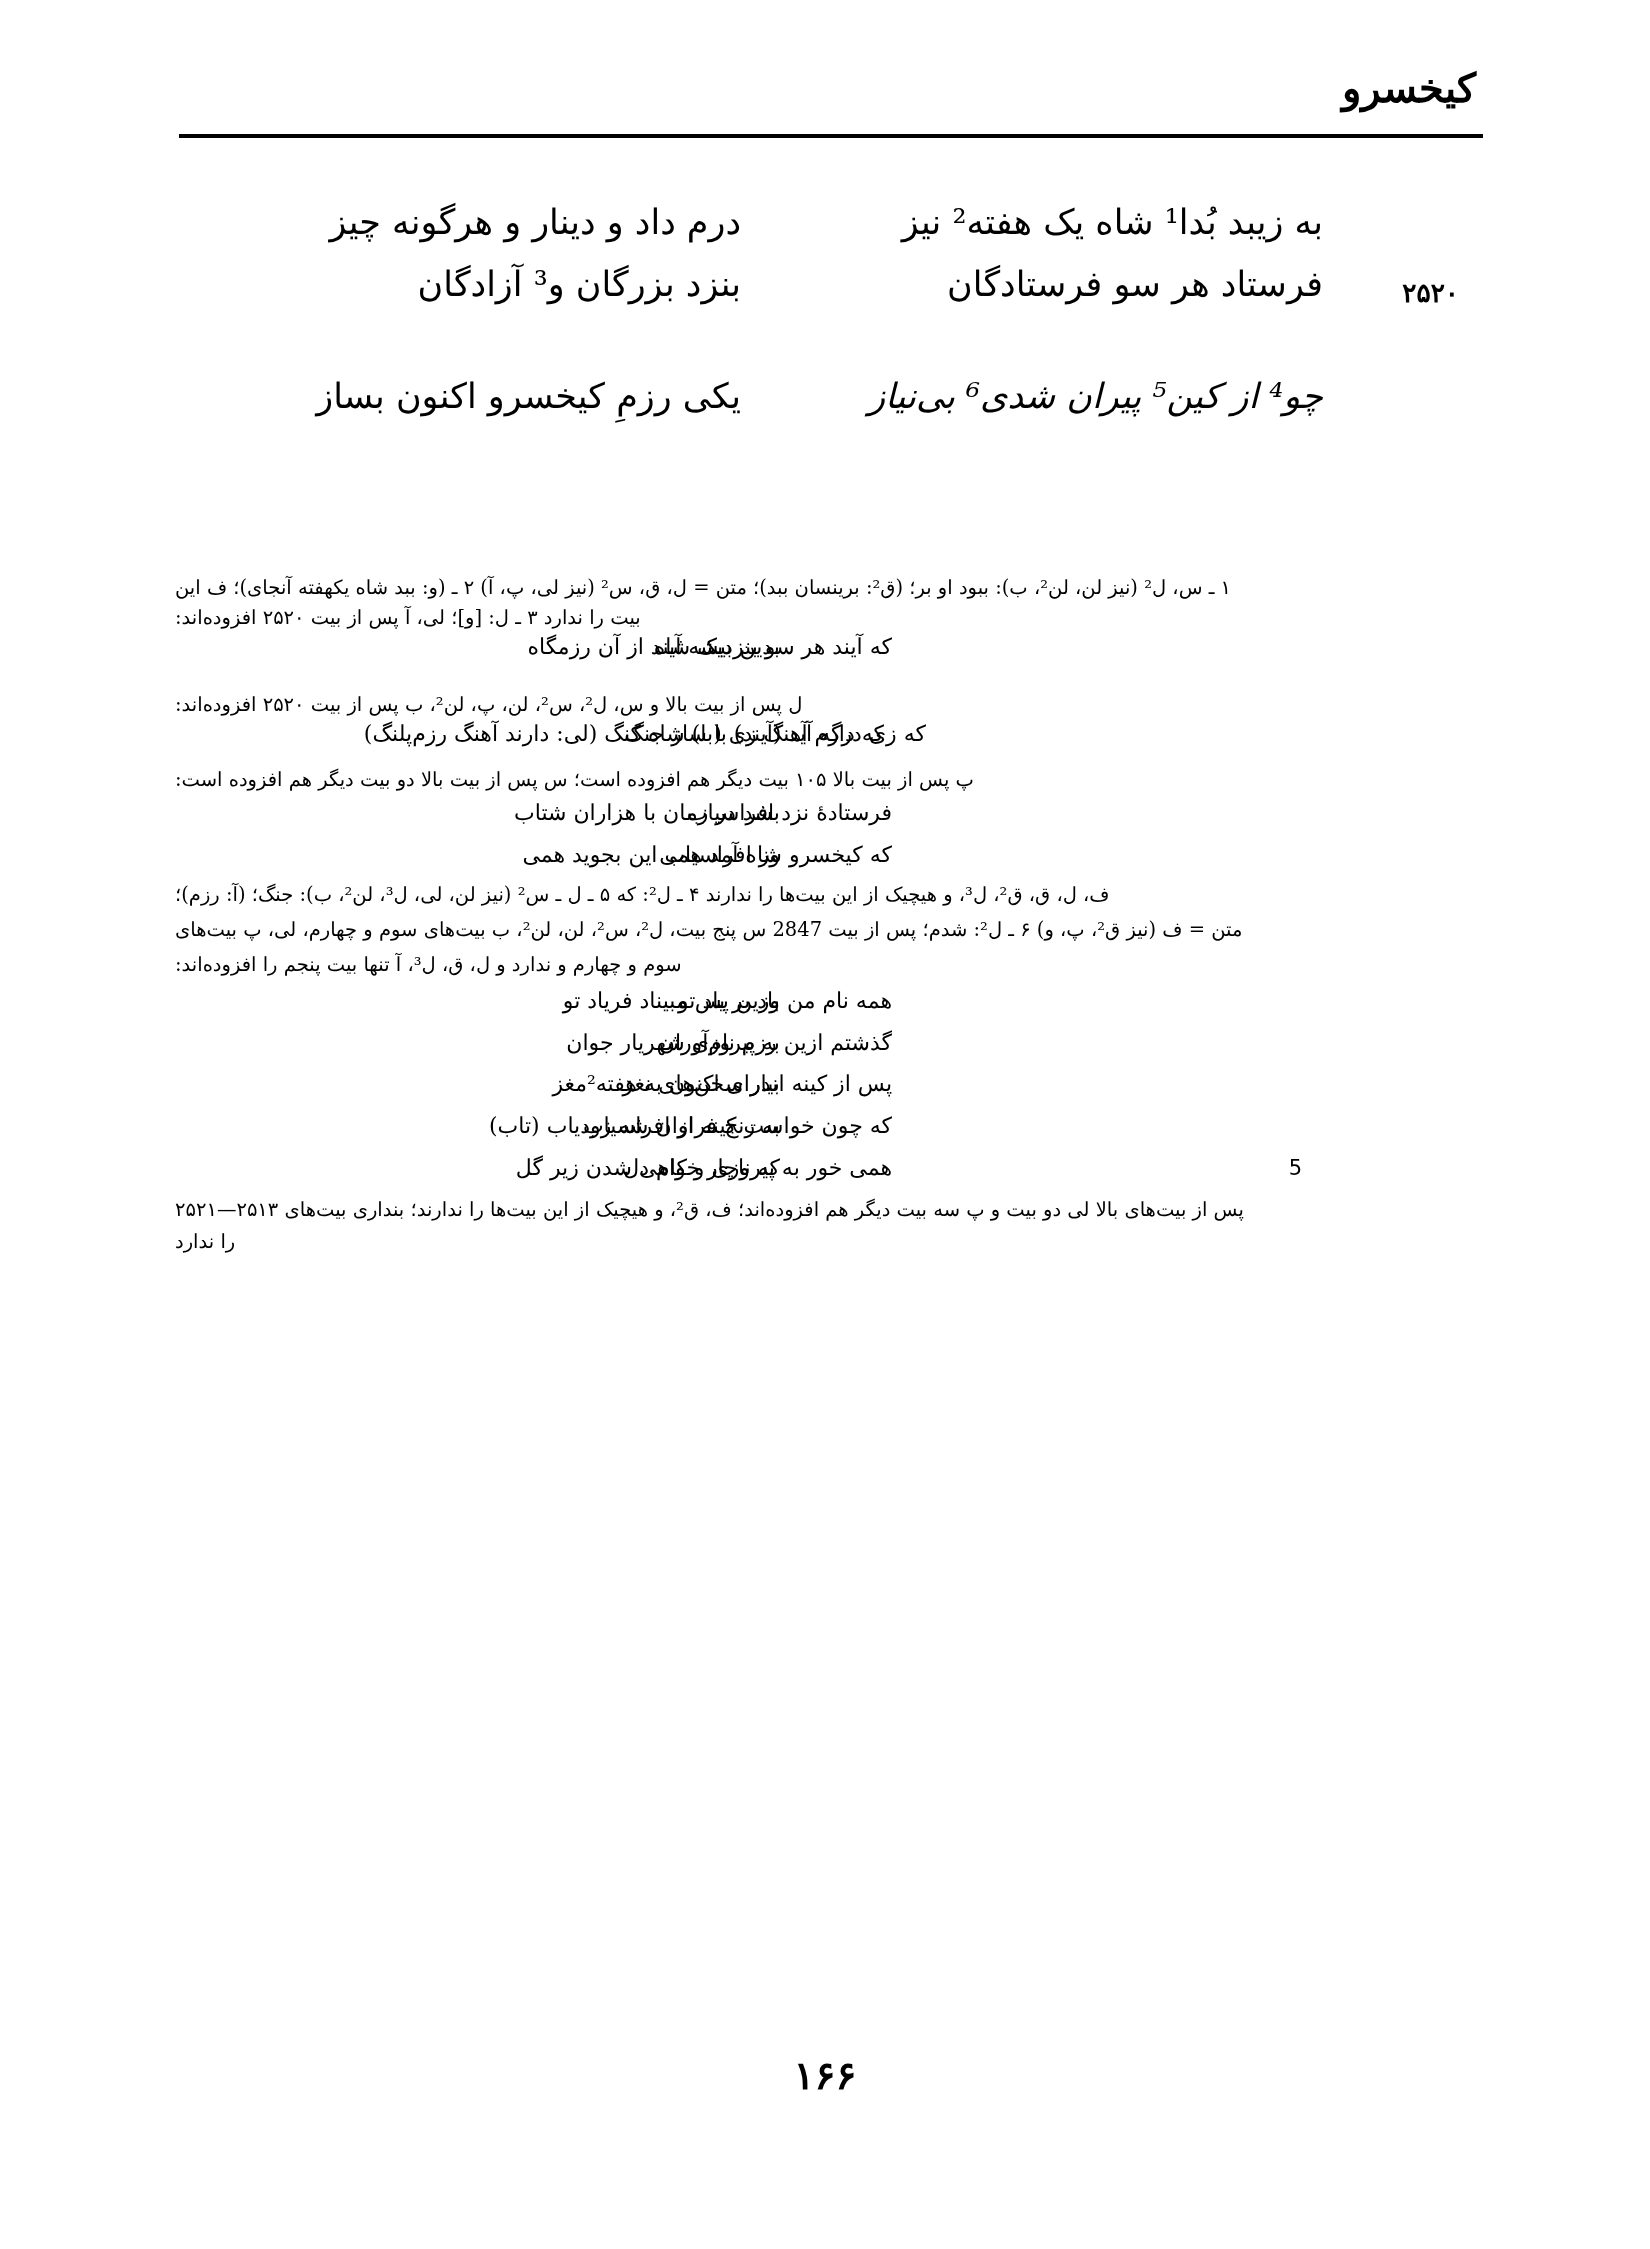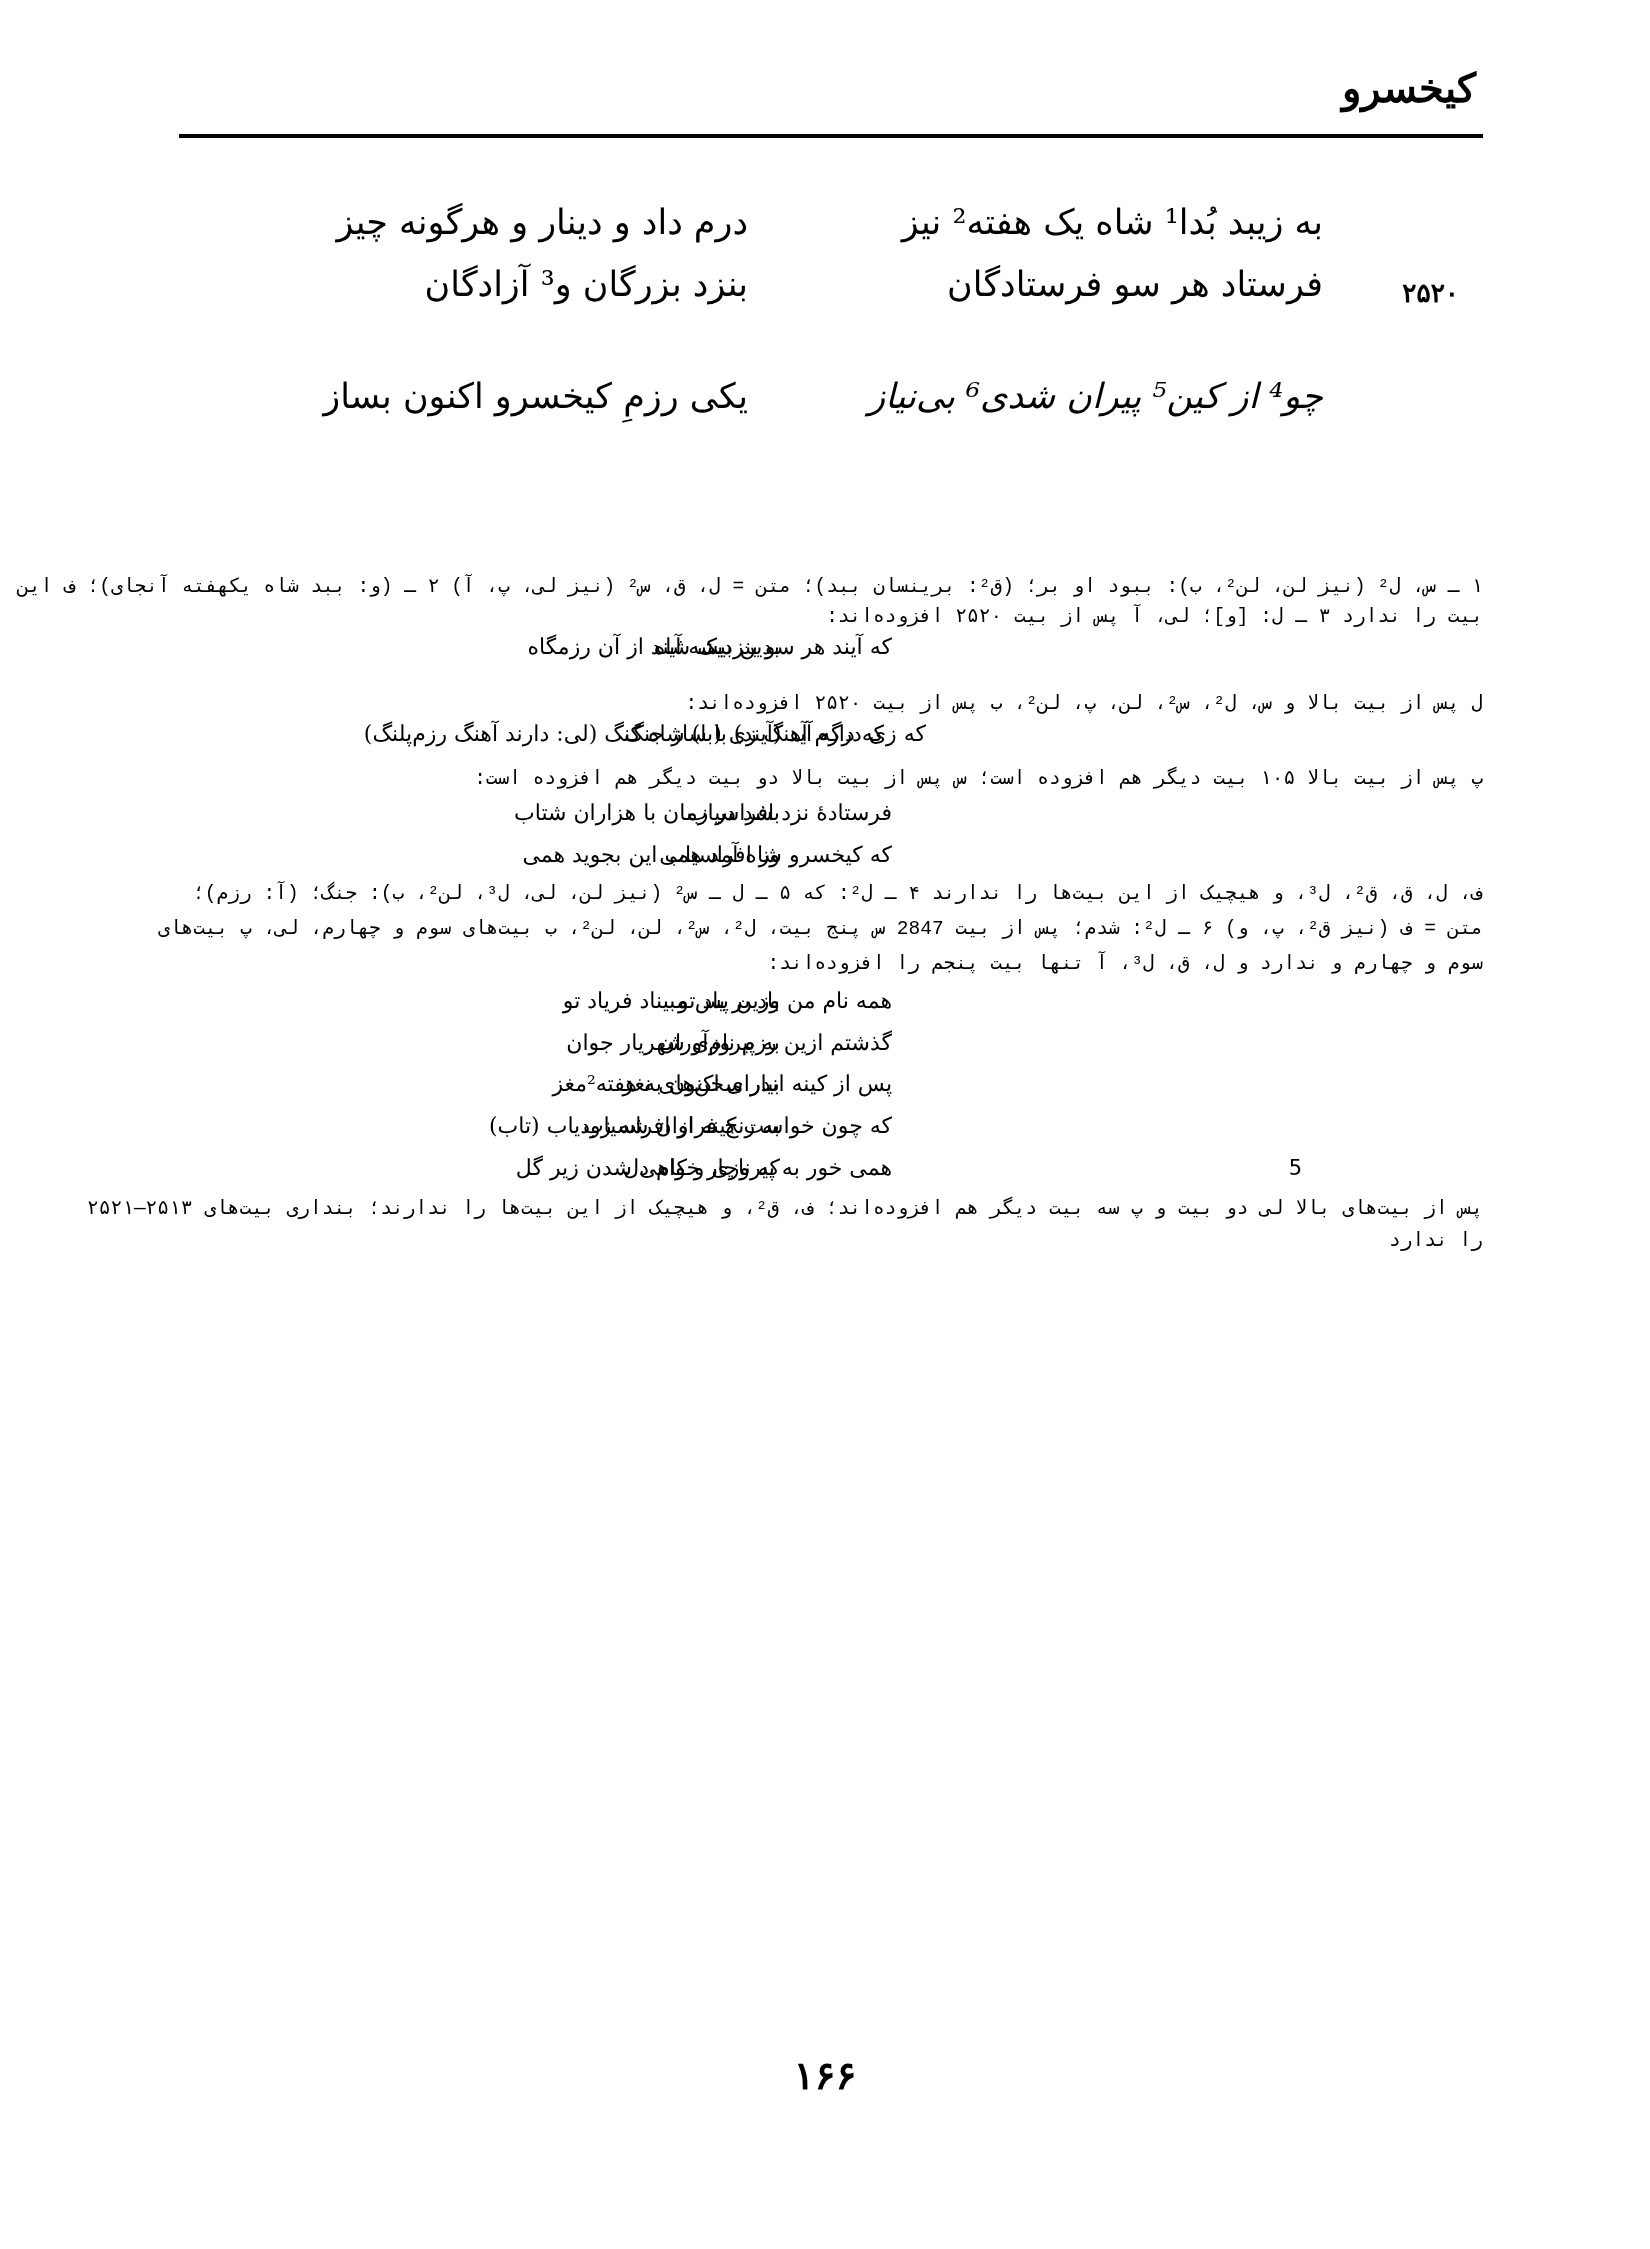--- a/index.html
+++ b/index.html
@@ -4,24 +4,24 @@
 <style>
   html, body { margin: 0; padding: 0; background: #ffffff; }
   body { width: 1650px; height: 2250px; position: relative; overflow: hidden;
          font-family: "DejaVu Serif", "Liberation Serif", serif; color: #000; }
   .abs { position: absolute; }
   .rtl { direction: rtl; unicode-bidi: plaintext; }
   .running-head { right: 174px; top: 64px; font-size: 40px; font-weight: bold; text-align: right; }
   .rule { left: 179px; top: 134px; width: 1304px; height: 3.5px; background: #000; }
   .verse { font-size: 35px; white-space: nowrap; }
   .hemi-r { right: 327px; width: 487px; text-align: right; }
-  .hemi-l { left: 303px; width: 445px; }
+  .hemi-l { left: 296px; width: 445px; }
   .verse-num { right: 191px; font-size: 26.4px; font-weight: bold; }
   .notes { right: 167px; width: 1308px; font-size: 19.5px; line-height: 31px; text-align: justify; }
-  .note-line { white-space: nowrap; text-align: right; height: 31px; font-family: Liberation Mono, monospace; }
+  .note-line { white-space: nowrap; text-align: left; height: 31px; }
   .inset-verse { font-size: 22px; white-space: nowrap; }
   .iv-r { right: 758px; width: 390px; text-align: right; }
   .iv-l { left: 390px; width: 390px; text-align: right; }
   .small-num { right: 1371px; font-size: 21px; font-family: "DejaVu Sans", sans-serif; }
   .page-number { left: 0; width: 1650px; top: 2052px; text-align: center; font-size: 39px; font-weight: bold; }
 </style>
 </head>
 <body>
 
 <div class="abs running-head rtl">کیخسرو</div>

